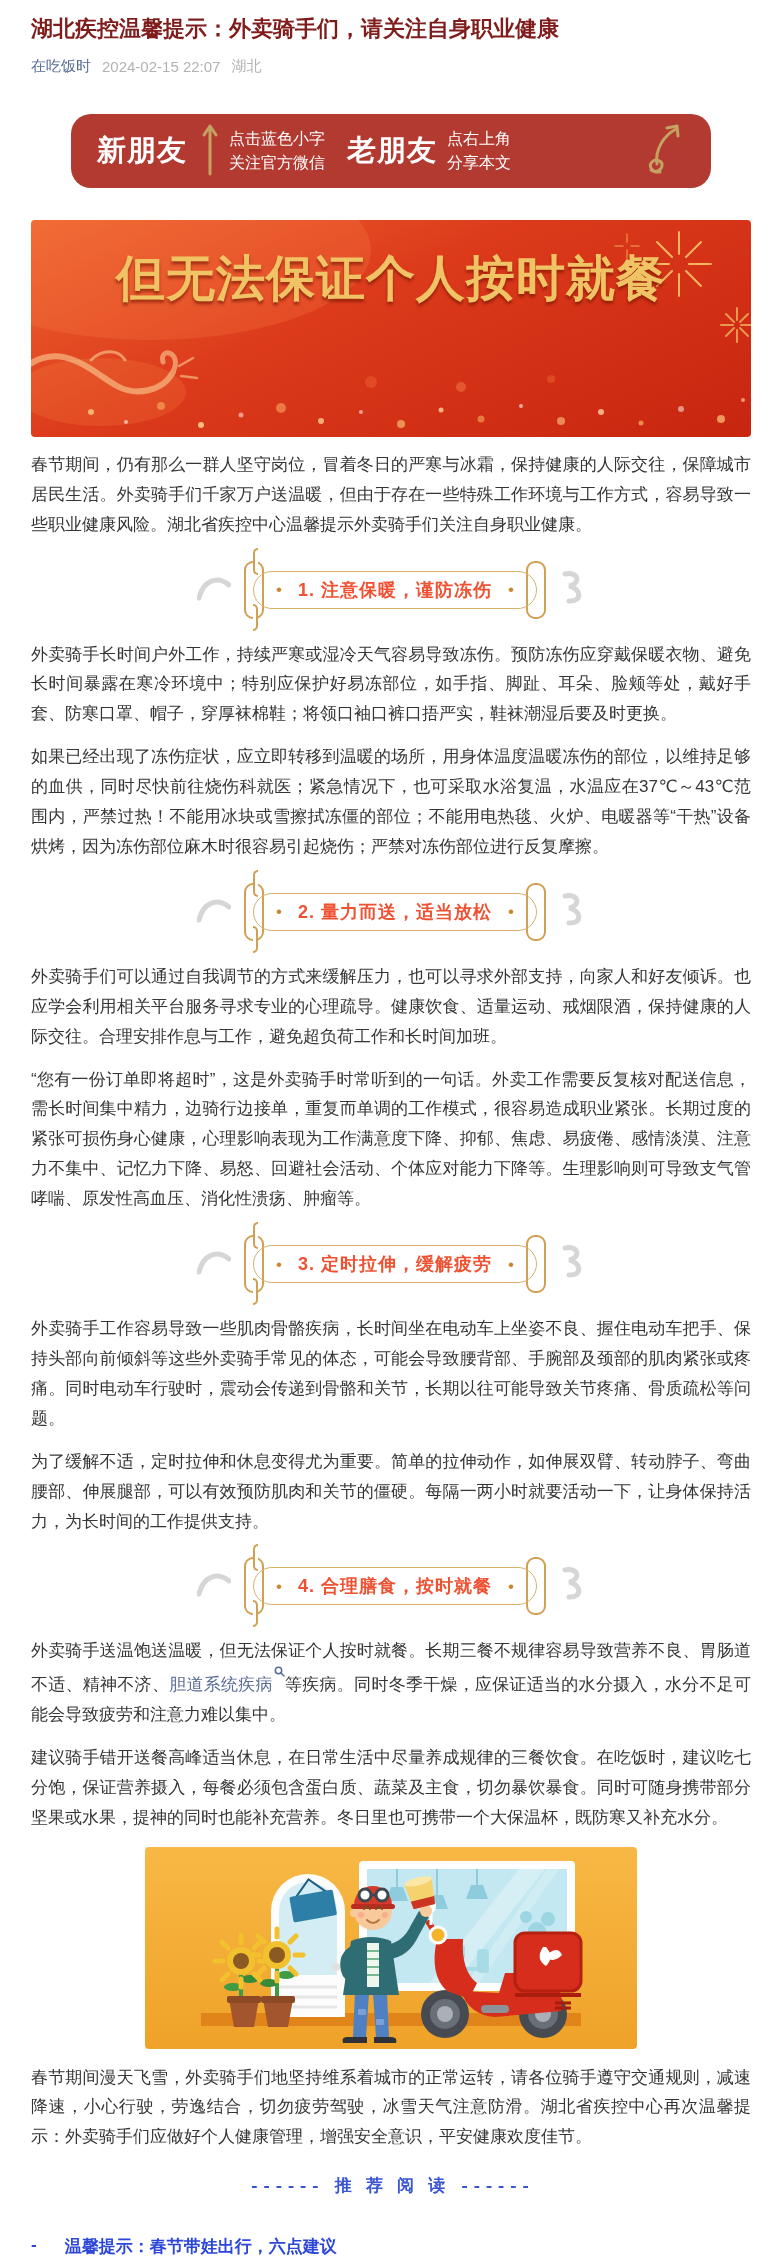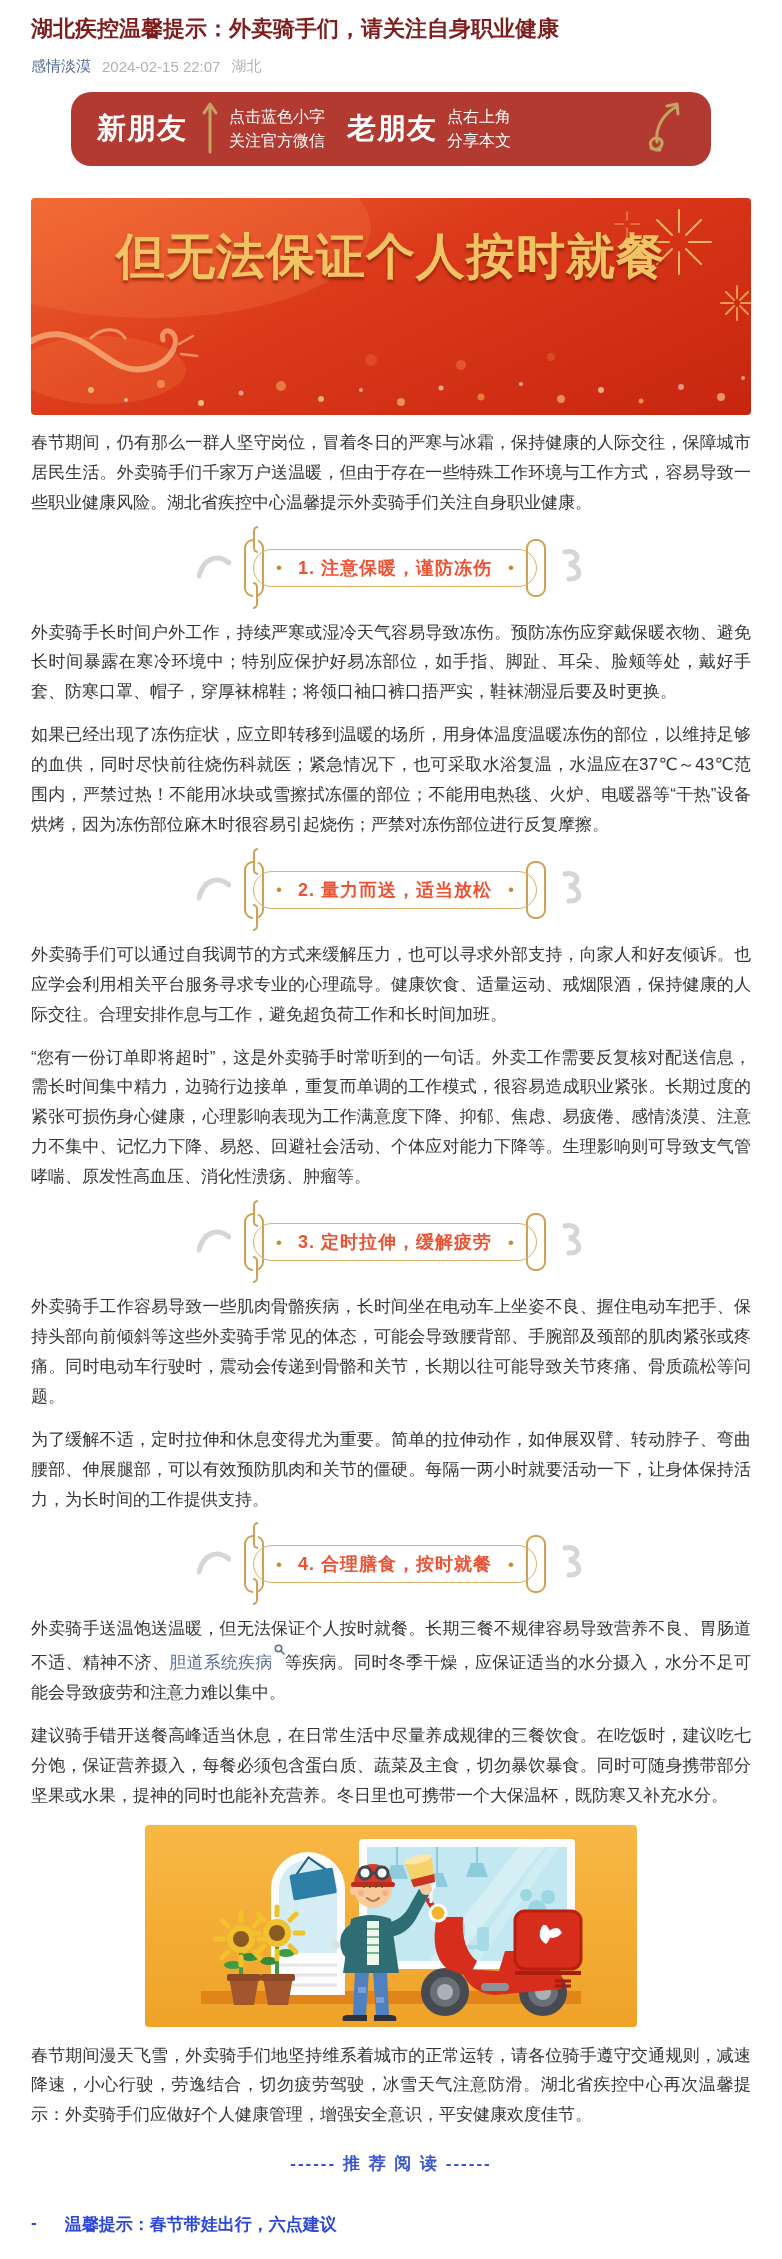--- a/index.html
+++ b/index.html
@@ -11,21 +11,21 @@
   }
   .container{padding:8px 31px 18px;}
 
   
   .page-title{font-size:22px;line-height:1.4;margin:6px 0 0;color:#7f1d1d;font-weight:700;}
   .meta{margin-top:12px;font-size:15px;color:#b2b2b2;display:flex;align-items:center;gap:11px;}
   .meta .account{color:#576b95;cursor:pointer;}
 
   
   .banner{
-    margin:16px auto 0;width:640px;height:74px;box-sizing:border-box;
+    margin:38px auto 0;width:640px;height:74px;box-sizing:border-box;
     background:#b23a31;border-radius:20px;color:#fff;
     display:flex;align-items:center;padding:0 26px;
   }
   .banner-big{font-size:29px;font-weight:900;letter-spacing:1px;white-space:nowrap;}
   .banner-arrow{margin:0 10px 0 14px;flex:0 0 auto;}
   .banner-col{font-size:16px;line-height:1.5;white-space:nowrap;}
   .banner-old{margin-left:22px;}
   .banner-col2{margin-left:10px;}
   .share-icon{margin-left:auto;flex:0 0 auto;}
 
@@ -56,34 +56,34 @@
   .ear-right{right:-9px;}
   .badge-pill{position:relative;z-index:1;border:2px solid #d0a055;border-radius:26px;background:#fff;padding:3px;}
   .badge-inner{border:1px solid #dab068;border-radius:22px;padding:6px 22px;display:flex;align-items:center;gap:16px;}
   .badge-dot{color:#c8872f;font-size:17px;line-height:1;}
   .badge-heading{font-size:18px;font-weight:700;color:#ee5233;letter-spacing:1px;white-space:nowrap;}
 
   
   .illustration{display:block;margin:14px auto;border-radius:4px;}
 
   
-  .rec-divider{margin-top:22px;text-align:center;font-size:17px;font-weight:700;color:#3a55d0;letter-spacing:2px;}
+  .rec-divider{margin-top:22px;text-align:center;font-size:17px;font-weight:700;color:#3a55d0;letter-spacing:2px;font-family:Liberation Mono, monospace;}
   .rec-item{margin-top:38px;display:flex;align-items:flex-start;gap:28px;font-size:17px;font-weight:700;}
   .rec-dash{color:#2b46d8;}
   .rec-link{color:#2b46d8;text-decoration:none;cursor:pointer;}
 </style>
 </head>
 <body>
 
 <div class="container">
 
   <h1 class="page-title">湖北疾控温馨提示：外卖骑手们，请关注自身职业健康</h1>
 
   <div class="meta">
-    <span class="account">感情淡漠</span>
+    <span class="account">在吃饭时</span>
     <span class="date">2024-02-15 22:07</span>
     <span class="region">湖北</span>
   </div>
 
   <div class="banner">
     <span class="banner-big">新朋友</span>
     <span class="banner-arrow">
       <svg width="18" height="56" viewBox="0 0 18 56" fill="none">
         <path d="M9 53 V7 M3 14 L9 5 L15 14" stroke="#c6a262" stroke-width="3" stroke-linecap="round" stroke-linejoin="round"></path>
       </svg>

